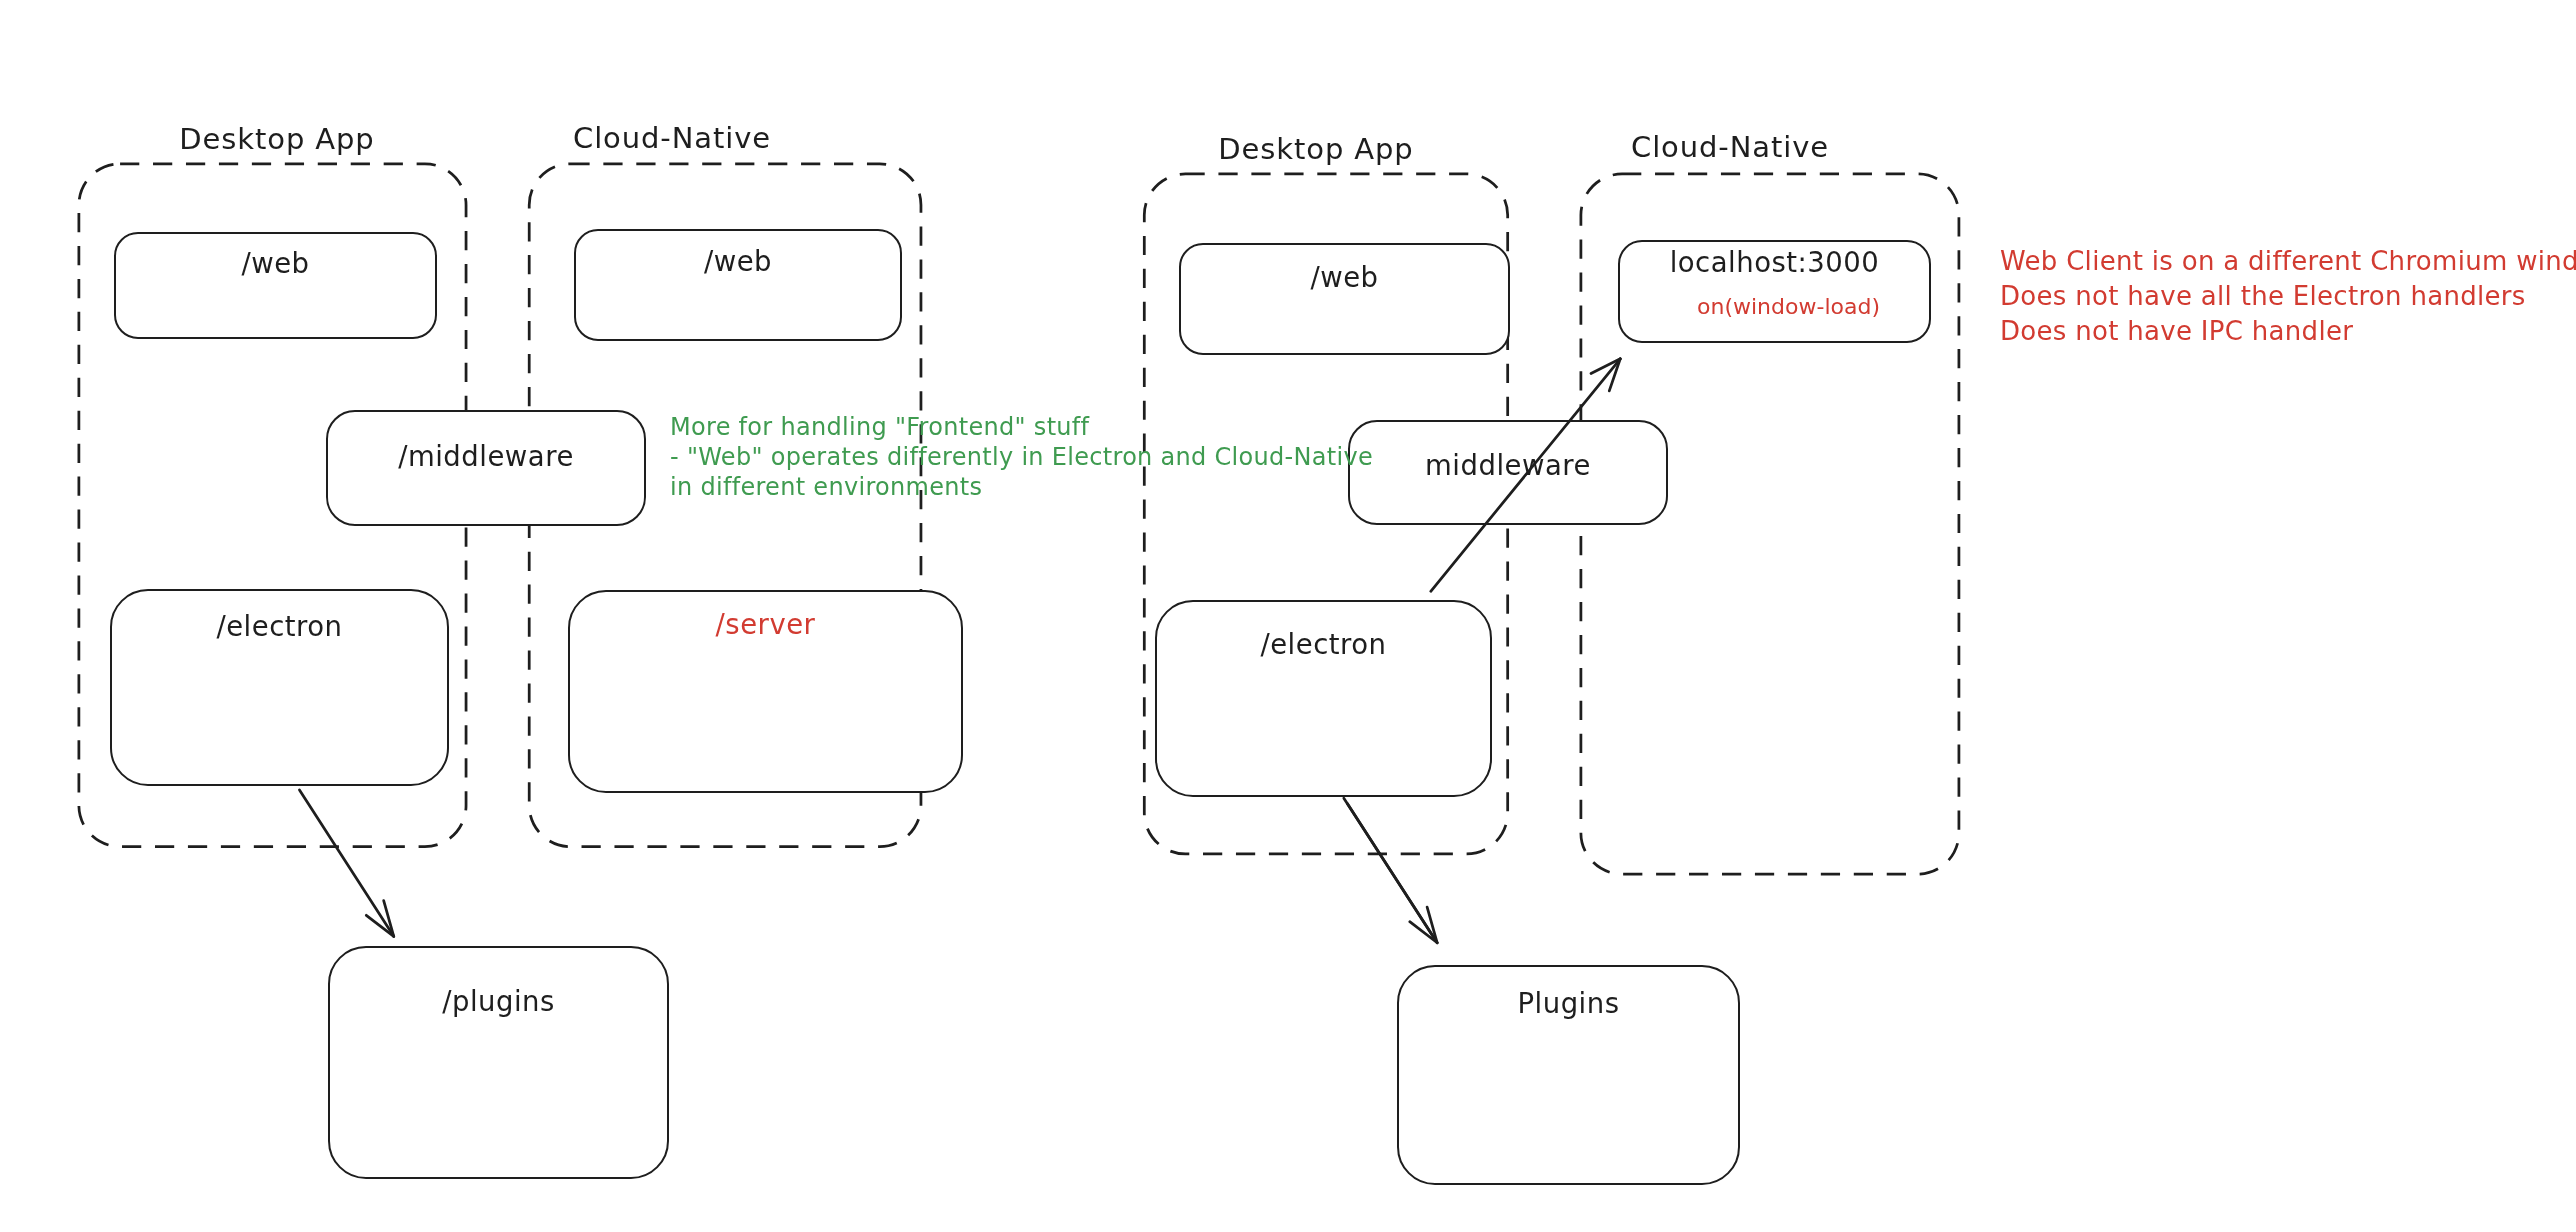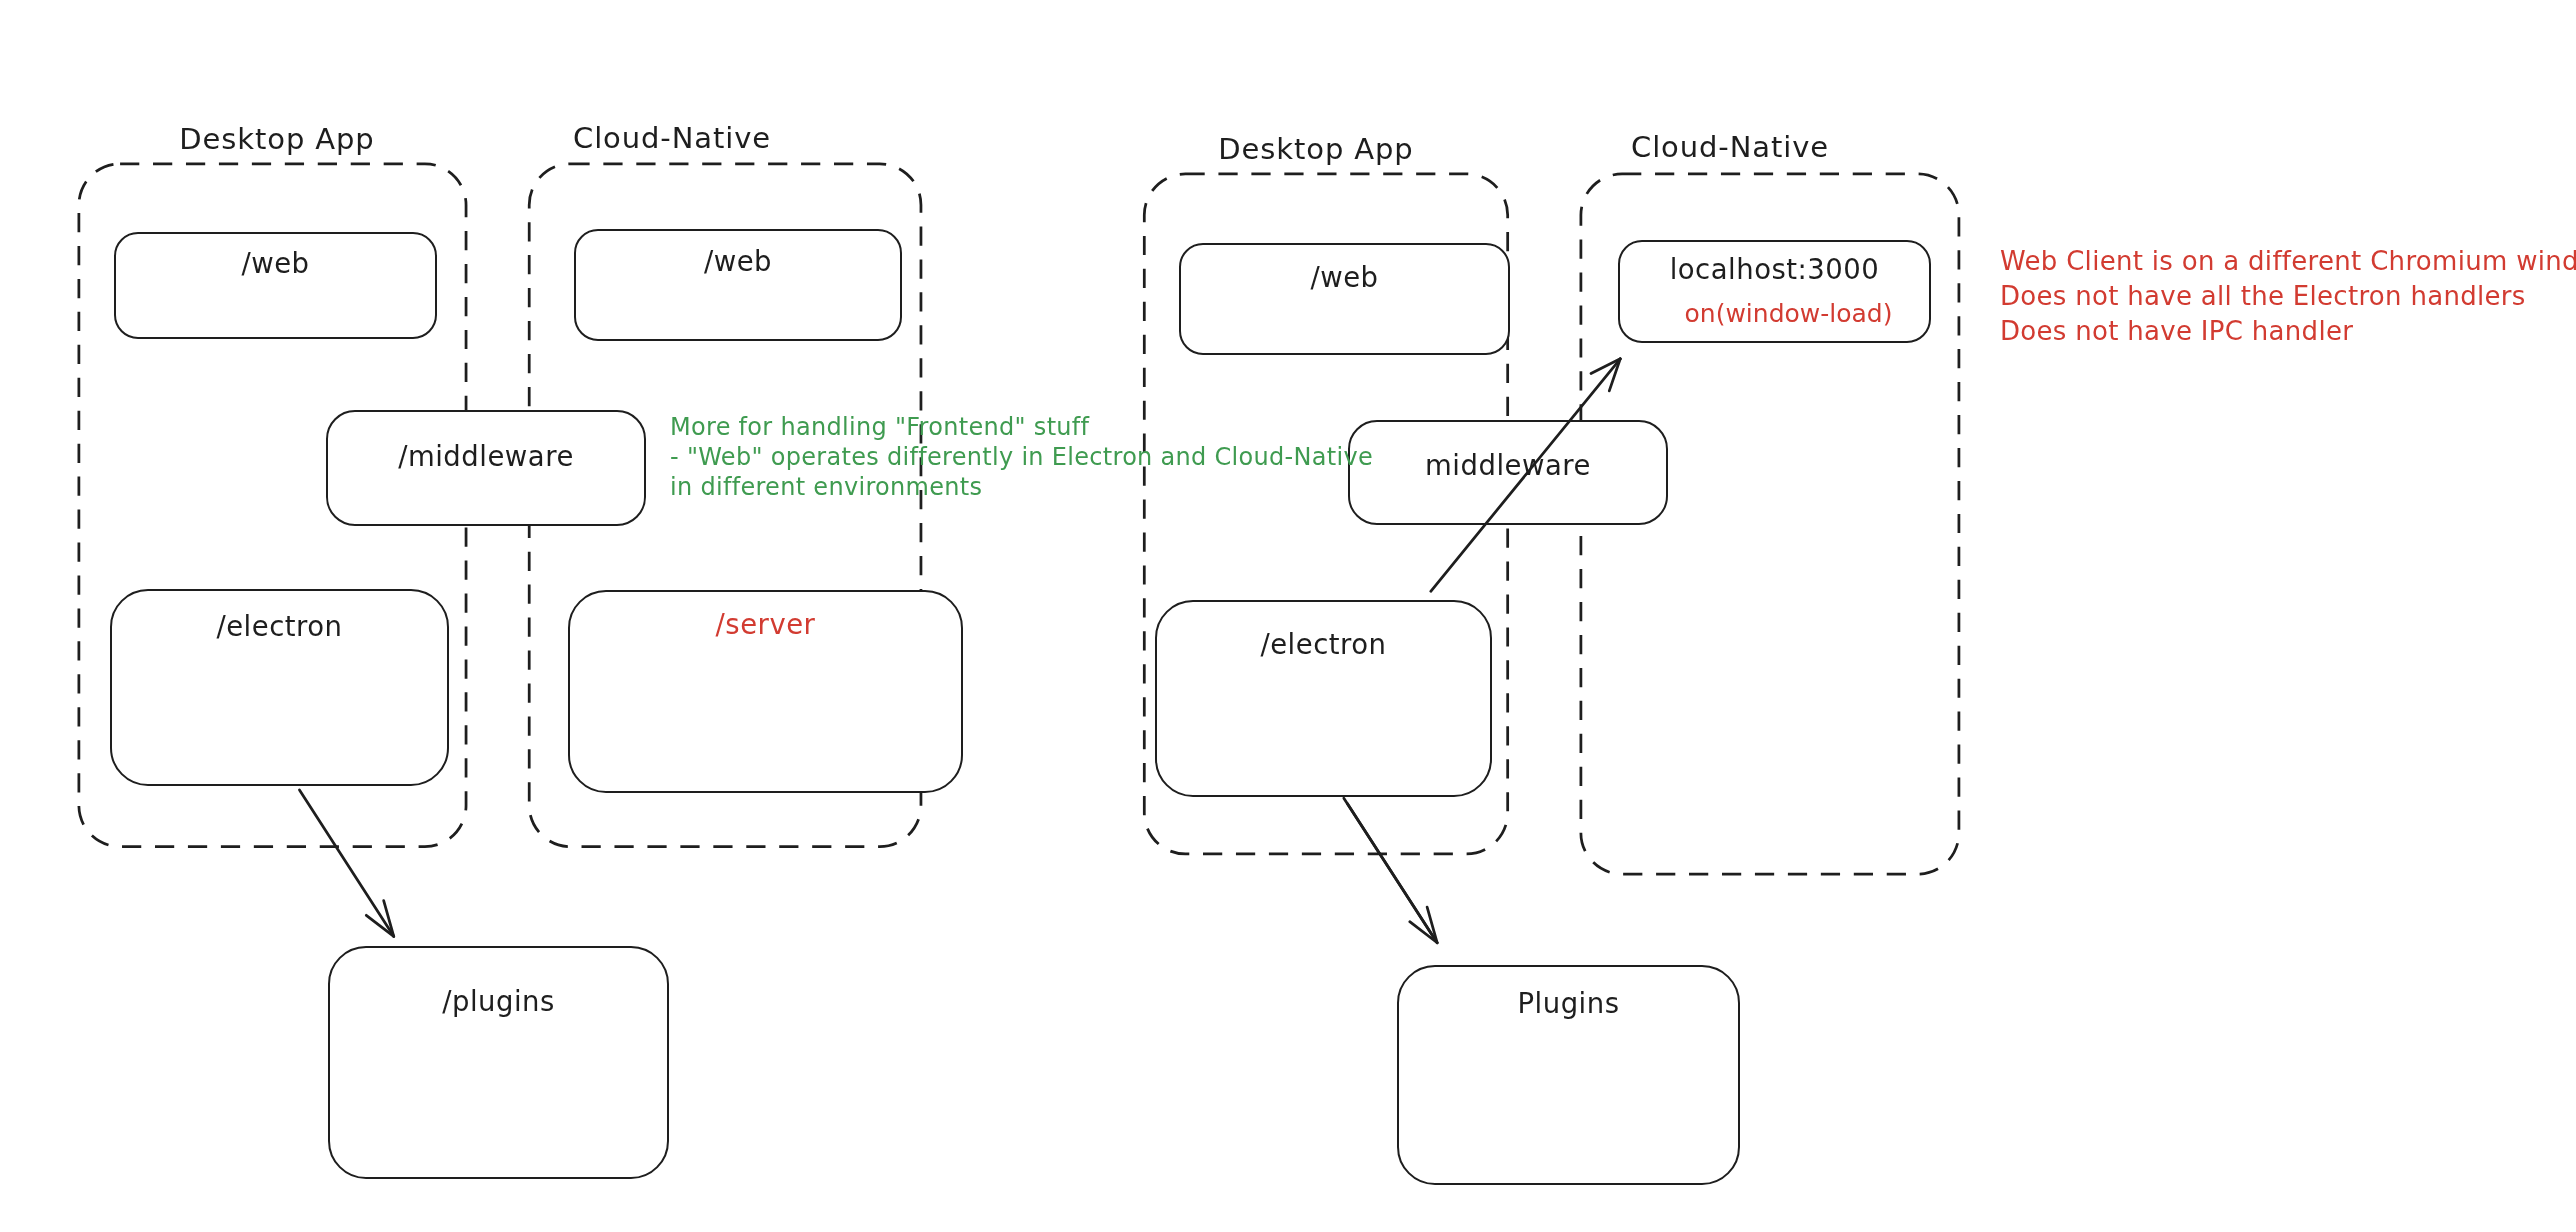--- a/index.html
+++ b/index.html
@@ -40,21 +40,21 @@
   }
   .r-sm{border-radius:24px;}
   .r-md{border-radius:29px;}
   .r-lg{border-radius:38px;}
   .box-label{
     font-size:27.5px;line-height:33px;
     letter-spacing:0.5px;
     white-space:nowrap;
   }
   .box-sublabel{
-    font-size:25px;line-height:33px;
+    font-size:22px;line-height:33px;
     margin-top:11px;
     margin-left:28px;
     white-space:nowrap;
   }
   .red-text{color:var(--accent-red);}
   .note{position:absolute;z-index:3;white-space:nowrap;}
   .note-green .note-line{font-size:24px;line-height:30px;color:var(--accent-green);letter-spacing:0.3px;}
   .note-red .note-line{font-size:26px;line-height:35px;color:var(--accent-red);letter-spacing:0.3px;}
   #arrows{z-index:5;}
   #containers{z-index:1;}
@@ -91,21 +91,21 @@
   <div class="shape-box r-lg" style="left:568px;top:590px;width:395px;height:203px;padding-top:16px">
     <div class="box-label red-text">/server</div>
   </div>
   <div class="shape-box r-lg" style="left:328px;top:946px;width:341px;height:233px;padding-top:37px">
     <div class="box-label">/plugins</div>
   </div>
 
   <div class="shape-box r-sm" style="left:1179px;top:243px;width:331px;height:112px;padding-top:15.6px">
     <div class="box-label">/web</div>
   </div>
-  <div class="shape-box r-sm" style="left:1618px;top:240px;width:313px;height:103px;padding-top:11px">
+  <div class="shape-box r-sm" style="left:1618px;top:240px;width:313px;height:103px;padding-top:4px">
     <div class="box-label">localhost:3000</div>
     <div class="box-sublabel red-text">on(window-load)</div>
   </div>
   <div class="shape-box r-md" style="left:1348px;top:420px;width:320px;height:105px;padding-top:26.5px">
     <div class="box-label">middleware</div>
   </div>
   <div class="shape-box r-lg" style="left:1155px;top:600px;width:337px;height:197px;padding-top:26px">
     <div class="box-label">/electron</div>
   </div>
   <div class="shape-box r-lg" style="left:1397px;top:965px;width:343px;height:220px;padding-top:20px">

